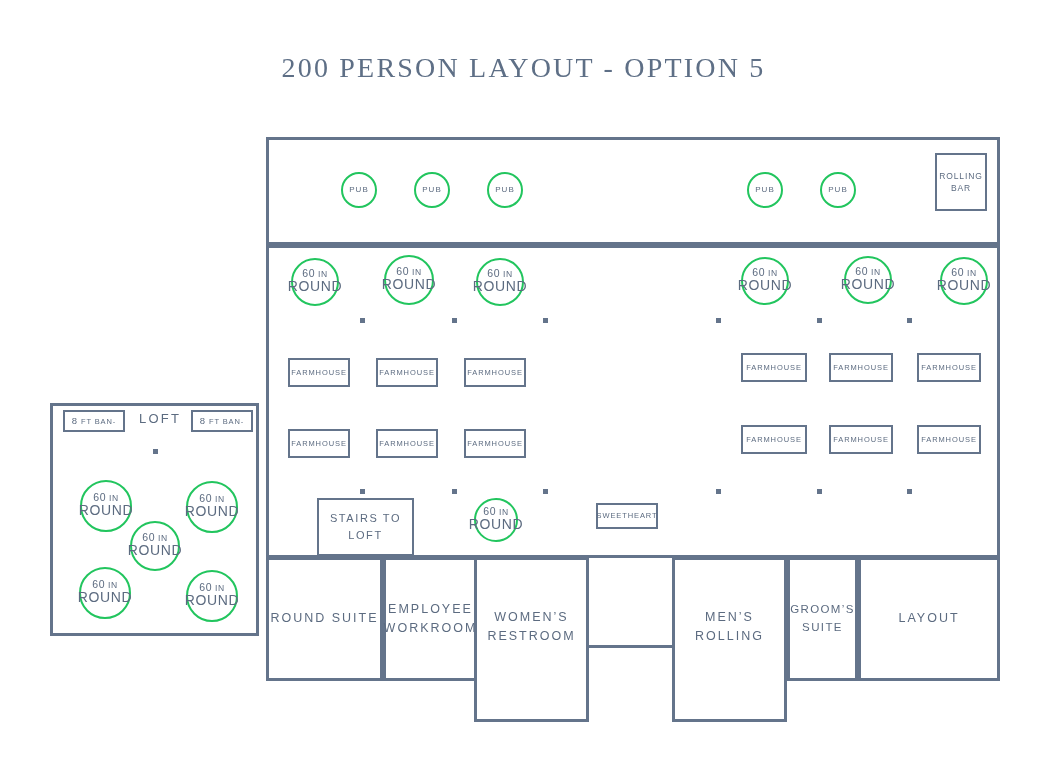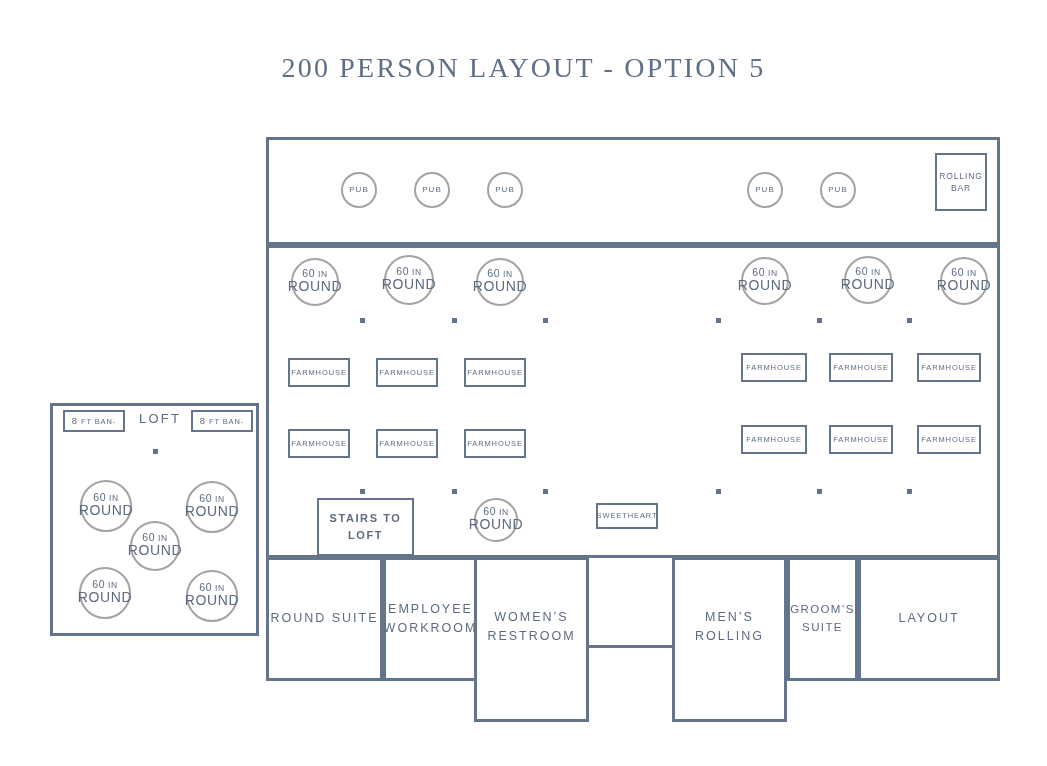--- a/index.html
+++ b/index.html
@@ -62,21 +62,21 @@
     line-height: 1.55em;
     color: #5c6b80;
     white-space: pre-line;
     pointer-events: none;
   }
 
   
   .round {
     position: absolute;
     box-sizing: border-box;
-    border: 2px solid #a3a3a3;
+    border: 2px solid #22c55e;
     border-radius: 50%;
     background: #ffffff;
     display: flex;
     flex-direction: column;
     align-items: center;
     justify-content: center;
     text-align: center;
   }
   .round .ln1 {
     font-size: 8.5px;
@@ -274,21 +274,21 @@
 </div>
 
 <div class="marker" style="left:360px; top:489px;"></div>
 <div class="marker" style="left:452px; top:489px;"></div>
 <div class="marker" style="left:543px; top:489px;"></div>
 <div class="marker" style="left:716px; top:489px;"></div>
 <div class="marker" style="left:817px; top:489px;"></div>
 <div class="marker" style="left:907px; top:489px;"></div>
 
 <div class="wall-thin" style="left:317px; top:498px; width:97px; height:58px;"></div>
-<div class="room-label" style="left:317px; top:498px; width:97px; height:58px; font-size:11px; letter-spacing:1.6px;font-weight:bold;">STAIRS TO
+<div class="room-label" style="left:317px; top:498px; width:97px; height:58px; font-size:11px; letter-spacing:1.6px;">STAIRS TO
 LOFT</div>
 
 <div class="round" style="left:474px; top:498px; width:44px; height:44px;">
   <div class="ln1"><span class="big">60</span> <span>IN</span></div>
   <div class="ln2">ROUND</div>
 </div>
 
 <div class="rect-table" style="left:596px; top:503px; width:62px; height:26px;">
   <span class="lbl">SWEETHEART</span>
 </div>

